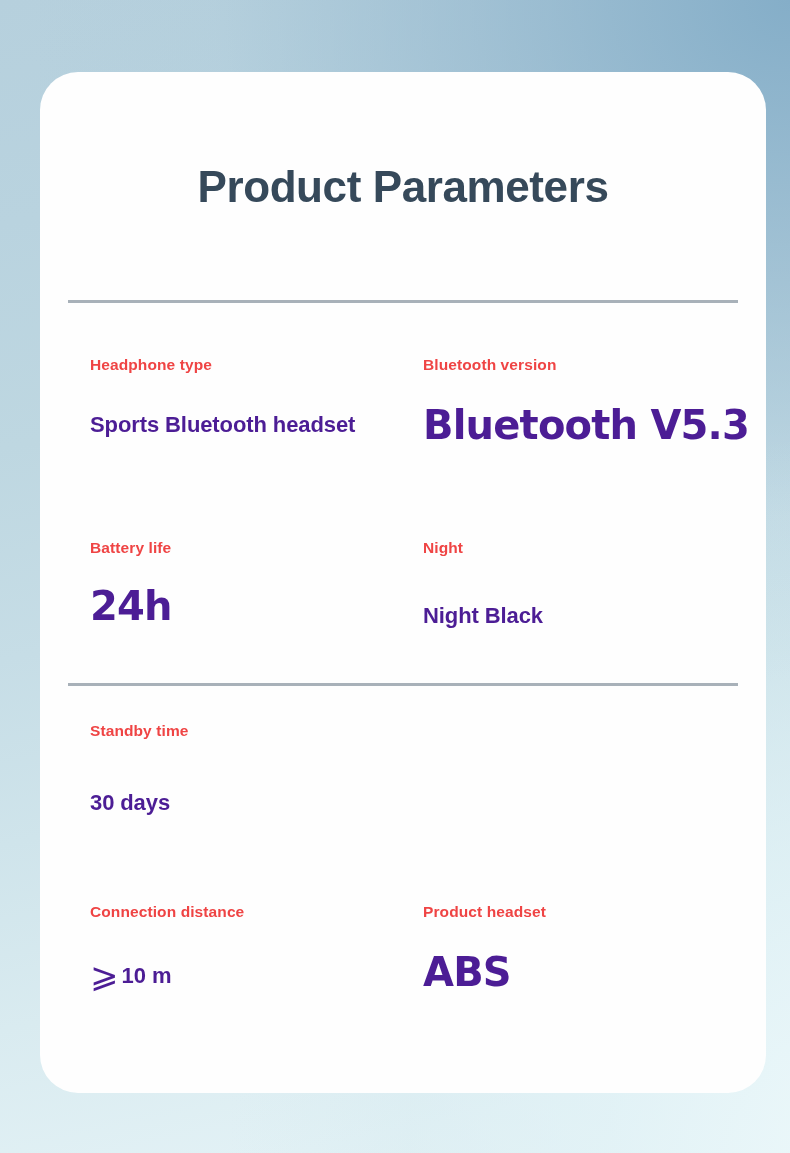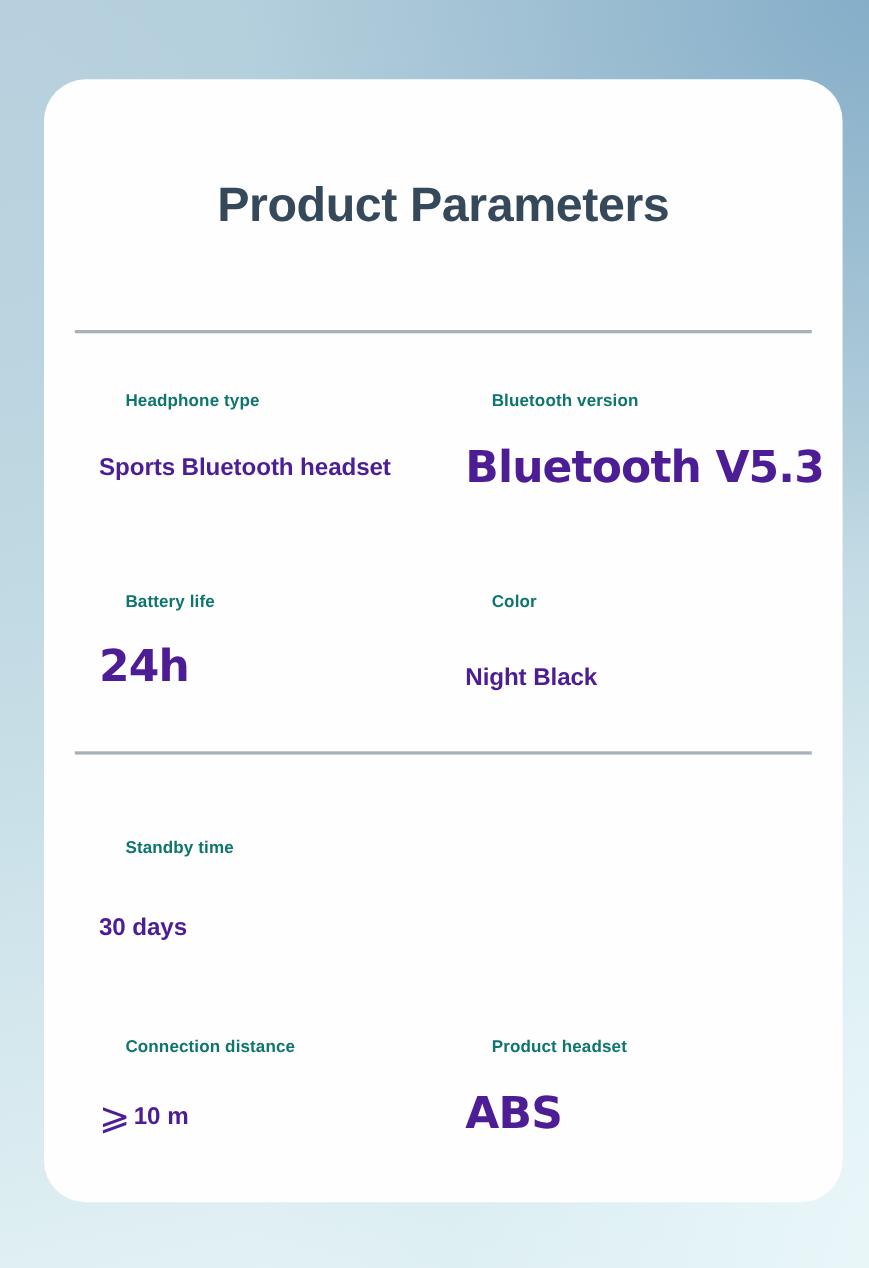--- a/index.html
+++ b/index.html
@@ -60,26 +60,25 @@
 
   .row {
     display:flex;
   }
   .cell { width:50%; }
 
   .cell.col-left  { padding-left:22px; }
   .cell.col-right { padding-left:20px; }
 
   .label {
-    color:#0f766e;
+    color:#ef4444;
     font-size:15.5px;
     font-weight:700;
     letter-spacing:0.1px;
     white-space:nowrap;
-    margin-left:24px;
   }
 
   .value {
     color:#4c1d95;
     white-space:nowrap;
   }
 
   
   .value.bold {
     font-size:22px;
@@ -101,21 +100,21 @@
     font-family:"DejaVu Sans", sans-serif;
     font-size:34px;
     font-weight:400;
     vertical-align:-4px;
     margin-right:3px;
     letter-spacing:0;
   }
 
   
   .group.top   { padding-top:53px; }
-  .group.bottom{ padding-top:76px; }
+  .group.bottom{ padding-top:36px; }
 
   .row.r1 .label { margin-bottom:28px; }
   .row.r2 .label { margin-bottom:26px; }
   .row.r3 .label { margin-bottom:30px; }
   .row.r4 .label { margin-bottom:28px; }
 
   .row.r1 { margin-bottom:91px; }
   .row.r3 { margin-bottom:87px; }
 
   .row.r2 { padding-bottom:54px;justify-content:flex-end; }
@@ -156,21 +155,21 @@
     </div>
 
     <div class="row r2">
       <div class="cell col-left">
         <div class="label">Battery life</div>
         <div class="valwrap">
           <div class="value light">24h</div>
         </div>
       </div>
       <div class="cell col-right">
-        <div class="label">Color</div>
+        <div class="label">Night</div>
         <div class="valwrap">
           <div class="value bold">Night Black</div>
         </div>
       </div>
     </div>
 
   </div>
 
   <div class="divider second"></div>
 

